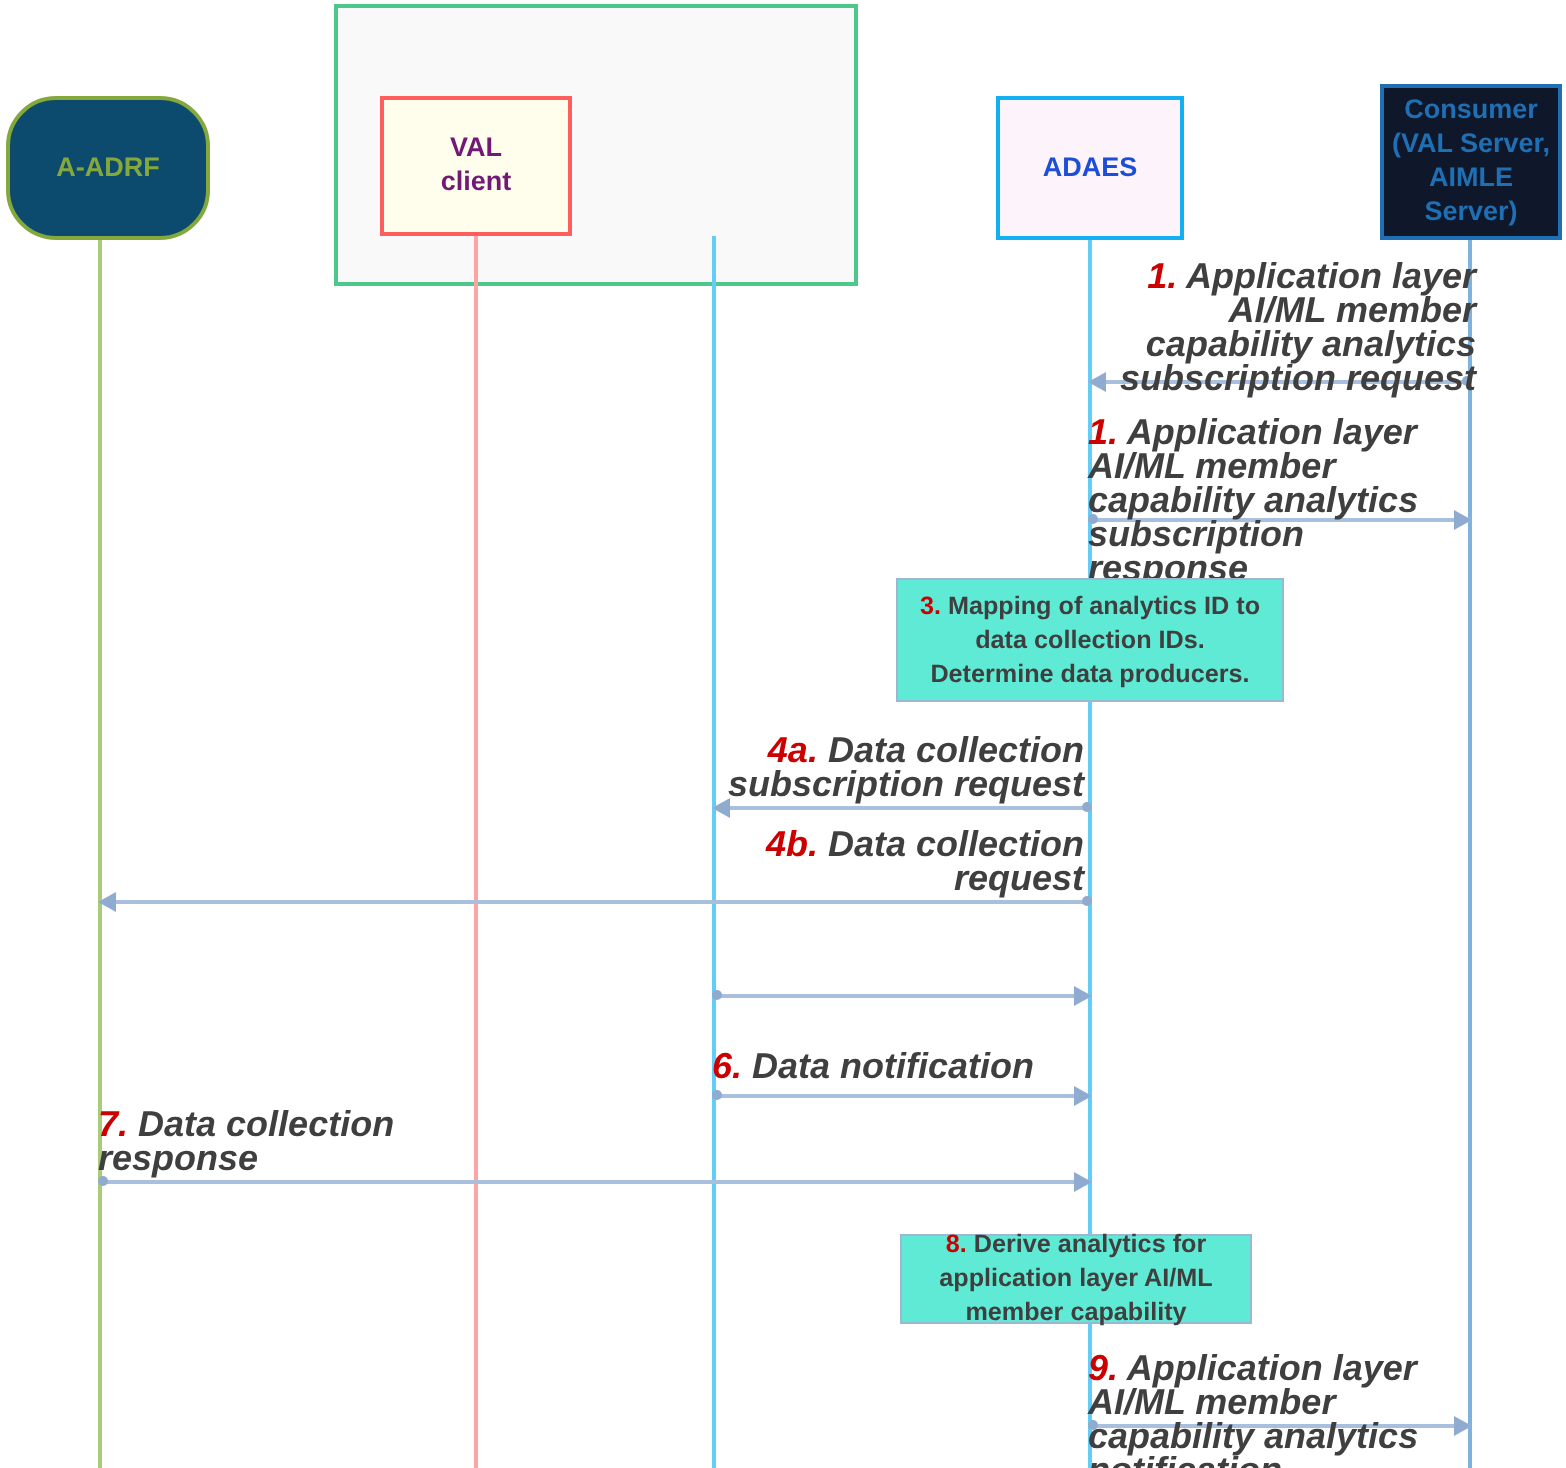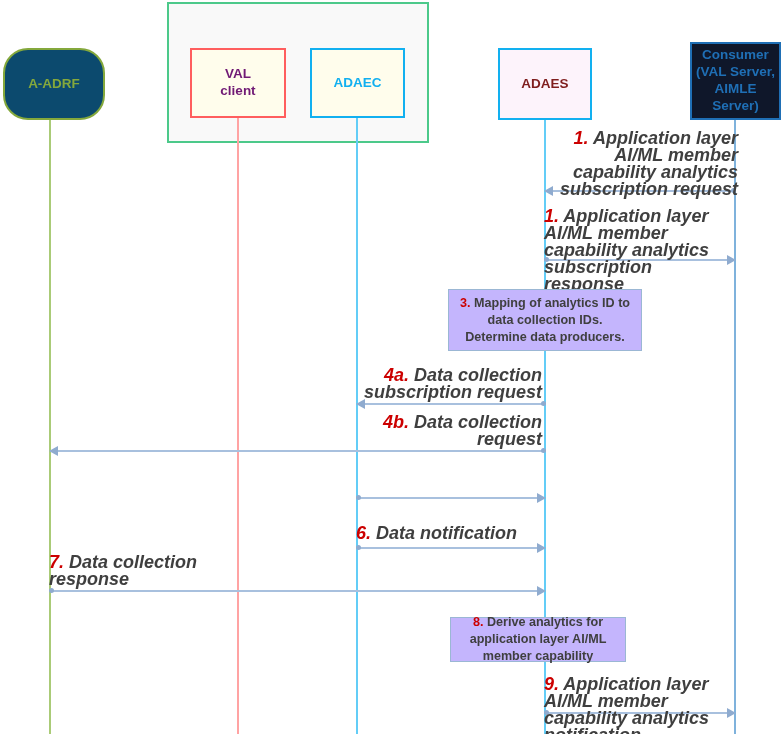--- a/index.html
+++ b/index.html
@@ -24,21 +24,21 @@
   .msg .head.right{right:-1px;border-left:9px solid #8fabcf;}
   .msg .head.left{left:-1px;border-right:9px solid #8fabcf;}
   .msg .dot{position:absolute;top:-2px;width:5px;height:5px;border-radius:50%;background:#8fabcf;}
   .msg .dot.r{right:-1px;}
   .msg .dot.l{left:-1px;}
 
   .msg-label{position:absolute;font-size:18px;line-height:17px;color:#3f3f3f;font-weight:bold;font-style:italic;}
   .msg-label .num{color:#cc0000;}
 
   
-  .note{position:absolute;box-sizing:border-box;border:1px solid #9bb7d4;background:#c4b5fd;
+  .note{position:absolute;box-sizing:border-box;border:1px solid #9bb7d4;background:#5eead4;
         display:flex;align-items:center;justify-content:center;padding:5px 10px;
         font-size:12.6px;line-height:17px;color:#3f3f3f;font-weight:bold;text-align:center;}
   .note .num{color:#cc0000;}
 </style>
 </head>
 <body>
 
 <div id="diagram">
     <div class="group-box" style="left: 167px; top: 2px; width: 262px; height: 141px; border-color: rgb(76, 201, 138); background: rgb(249, 249, 249);"></div>
     <div class="lifeline" style="left: 49px; top: 120px; height: 614px; background: rgb(170, 203, 119);"></div>
@@ -46,24 +46,21 @@
     <div class="lifeline" style="left: 356px; top: 118px; height: 616px; background: rgb(99, 205, 247);"></div>
     <div class="lifeline" style="left: 544px; top: 120px; height: 614px; background: rgb(99, 205, 247);"></div>
     <div class="lifeline" style="left: 734px; top: 120px; height: 614px; background: rgb(127, 178, 220);"></div>
     <div class="actor" style="left: 3px; top: 48px; width: 102px; height: 72px; border-color: rgb(132, 168, 60); background: #0c4a6e; color: rgb(132, 168, 60); border-radius: 25px;">
       <span style="white-space: pre-line;">A-ADRF</span>
     </div>
     <div class="actor" style="left: 190px; top: 48px; width: 96px; height: 70px; border-color: rgb(255, 94, 94); background: rgb(255, 253, 236); color: #701a75;">
       <span style="white-space: pre-line;">VAL
 client</span>
     </div>
-    <div class="actor" style="left: 310px; top: 48px; width: 95px; height: 70px; border-color: rgb(18, 176, 240); background: rgb(255, 253, 236); color: rgb(18, 176, 240);">
-      <span style="white-space: pre-line;">ADAEC</span>
-    </div>
-    <div class="actor" style="left: 498px; top: 48px; width: 94px; height: 72px; border-color: rgb(18, 176, 240); background: rgb(253, 243, 251); color: #7f1d1d;">
+    <div class="actor" style="left: 498px; top: 48px; width: 94px; height: 72px; border-color: rgb(18, 176, 240); background: rgb(253, 243, 251); color: #1d4ed8;">
       <span style="white-space: pre-line;">ADAES</span>
     </div>
     <div class="actor" style="left: 690px; top: 42px; width: 91px; height: 78px; border-color: rgb(31, 111, 181); background: #0f172a; color: rgb(31, 111, 181);">
       <span style="white-space: pre-line;">Consumer
 (VAL Server,
 AIMLE Server)</span>
     </div>
     <div class="msg" style="left: 545px; top: 190px; width: 190px;">
       <div class="line"></div>
       <div class="head left"></div>

